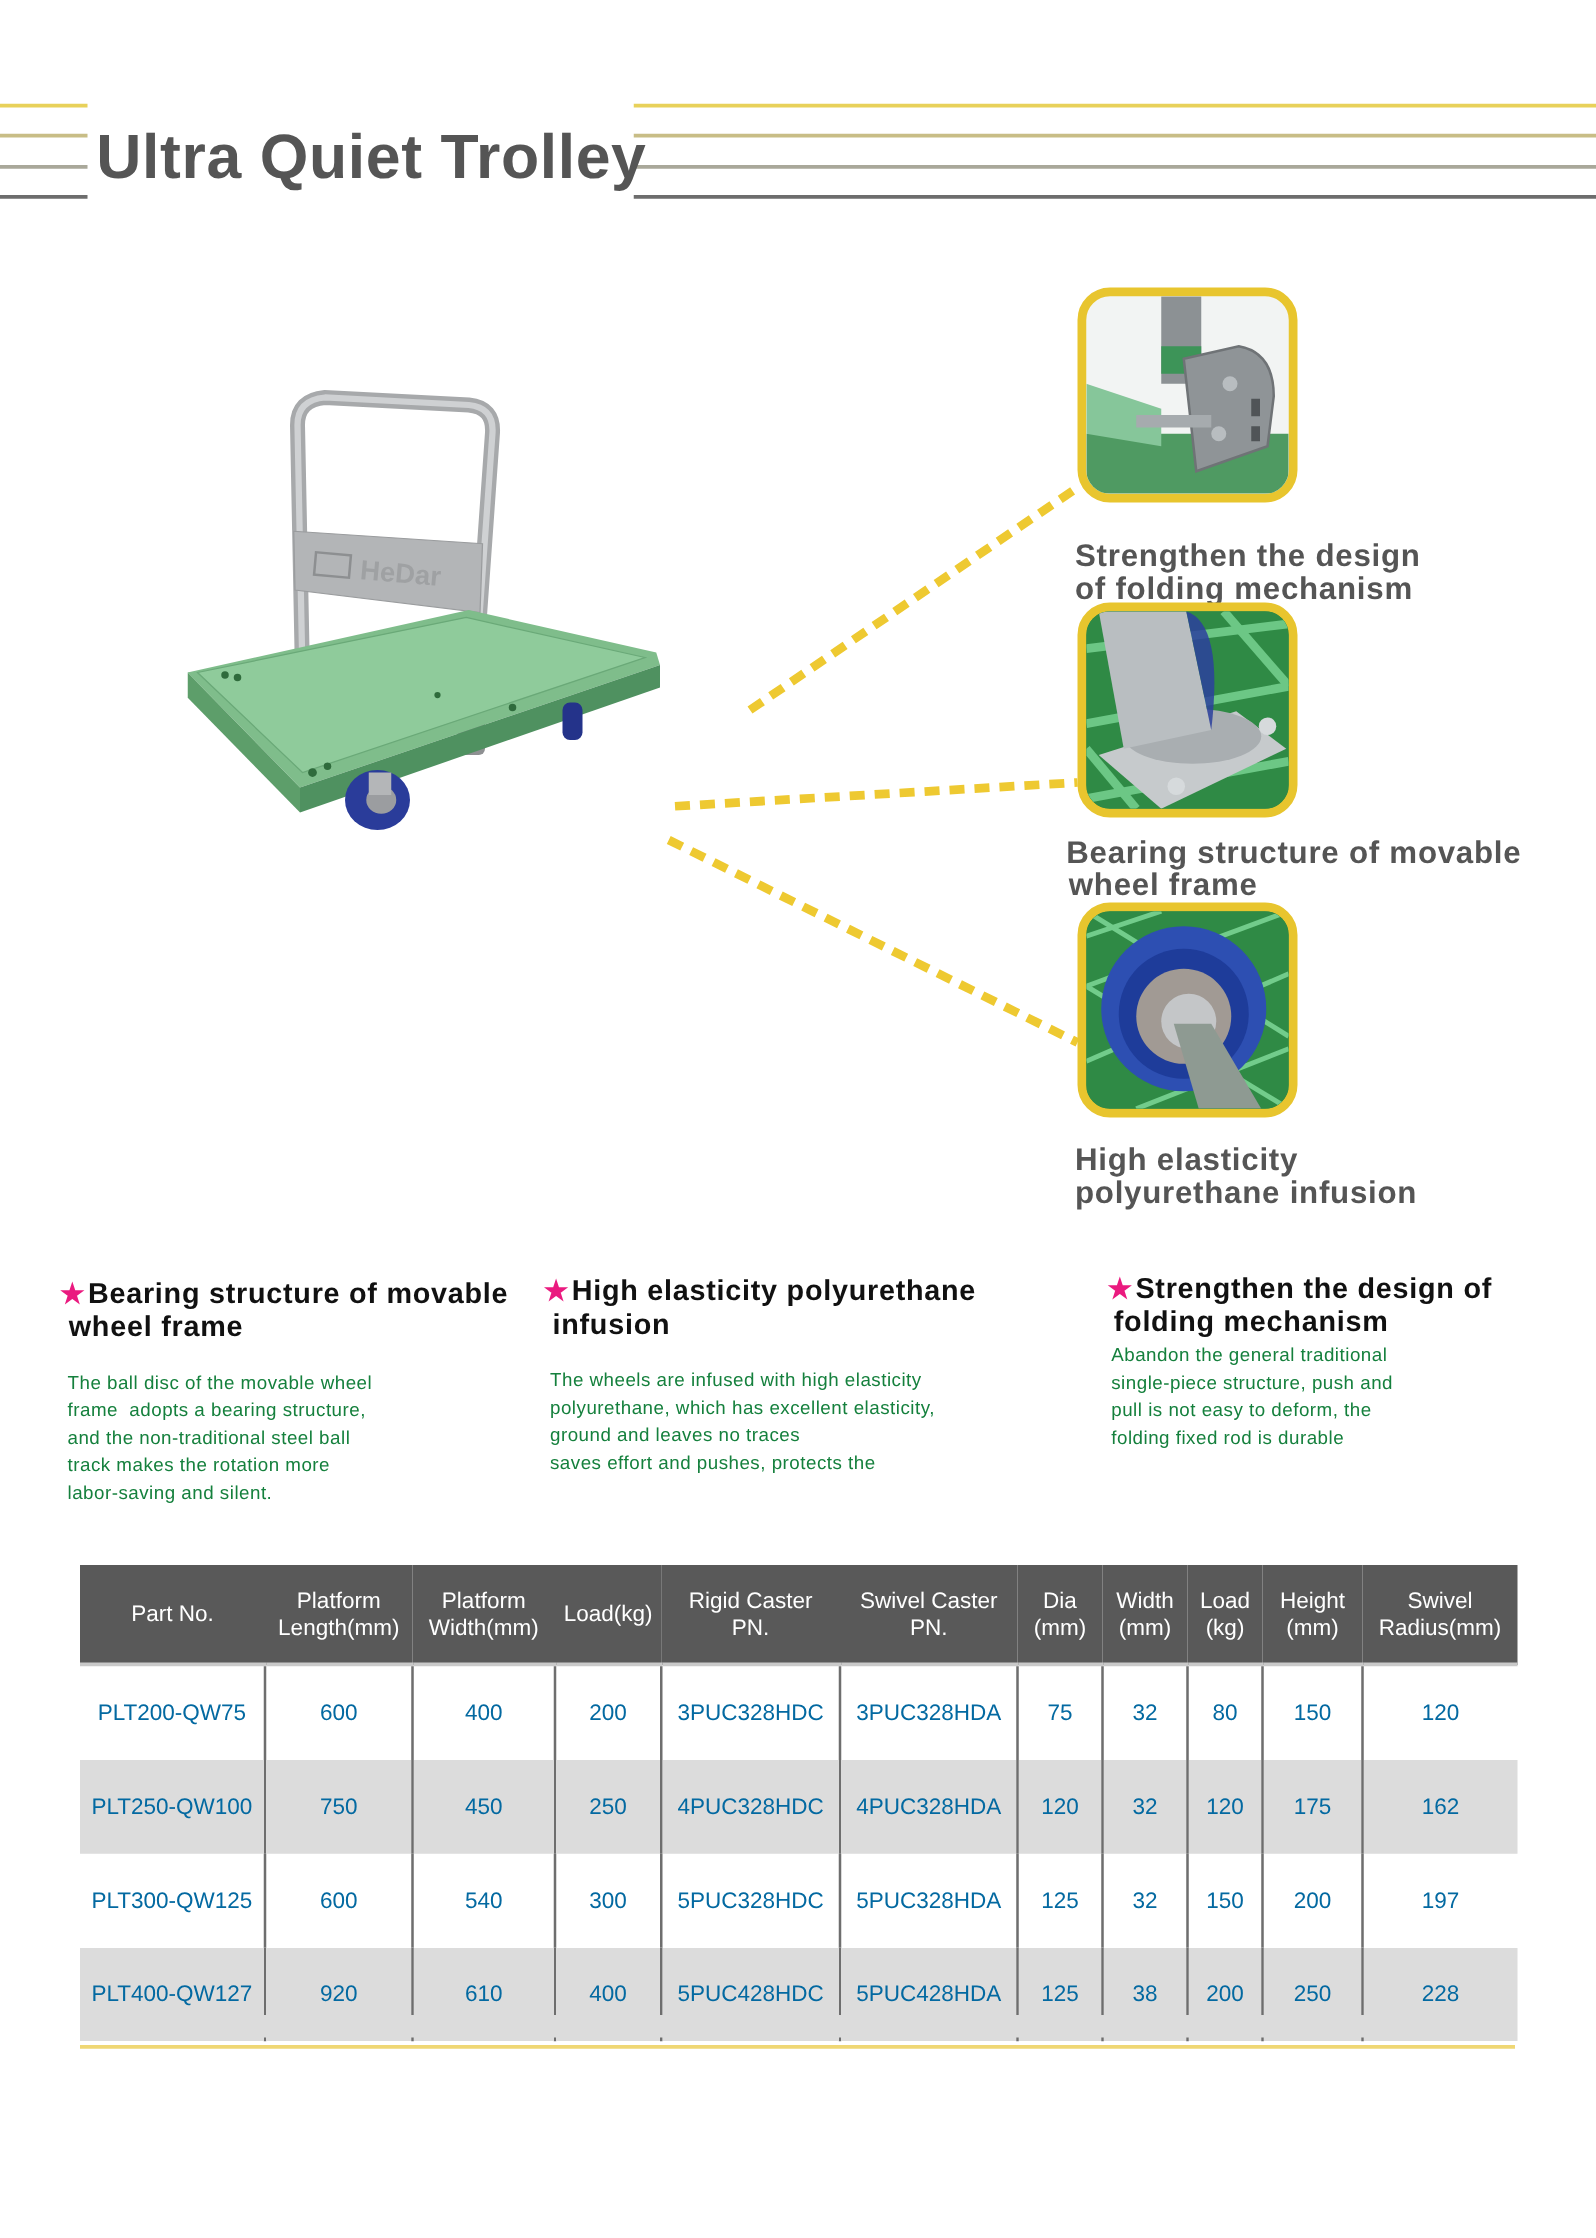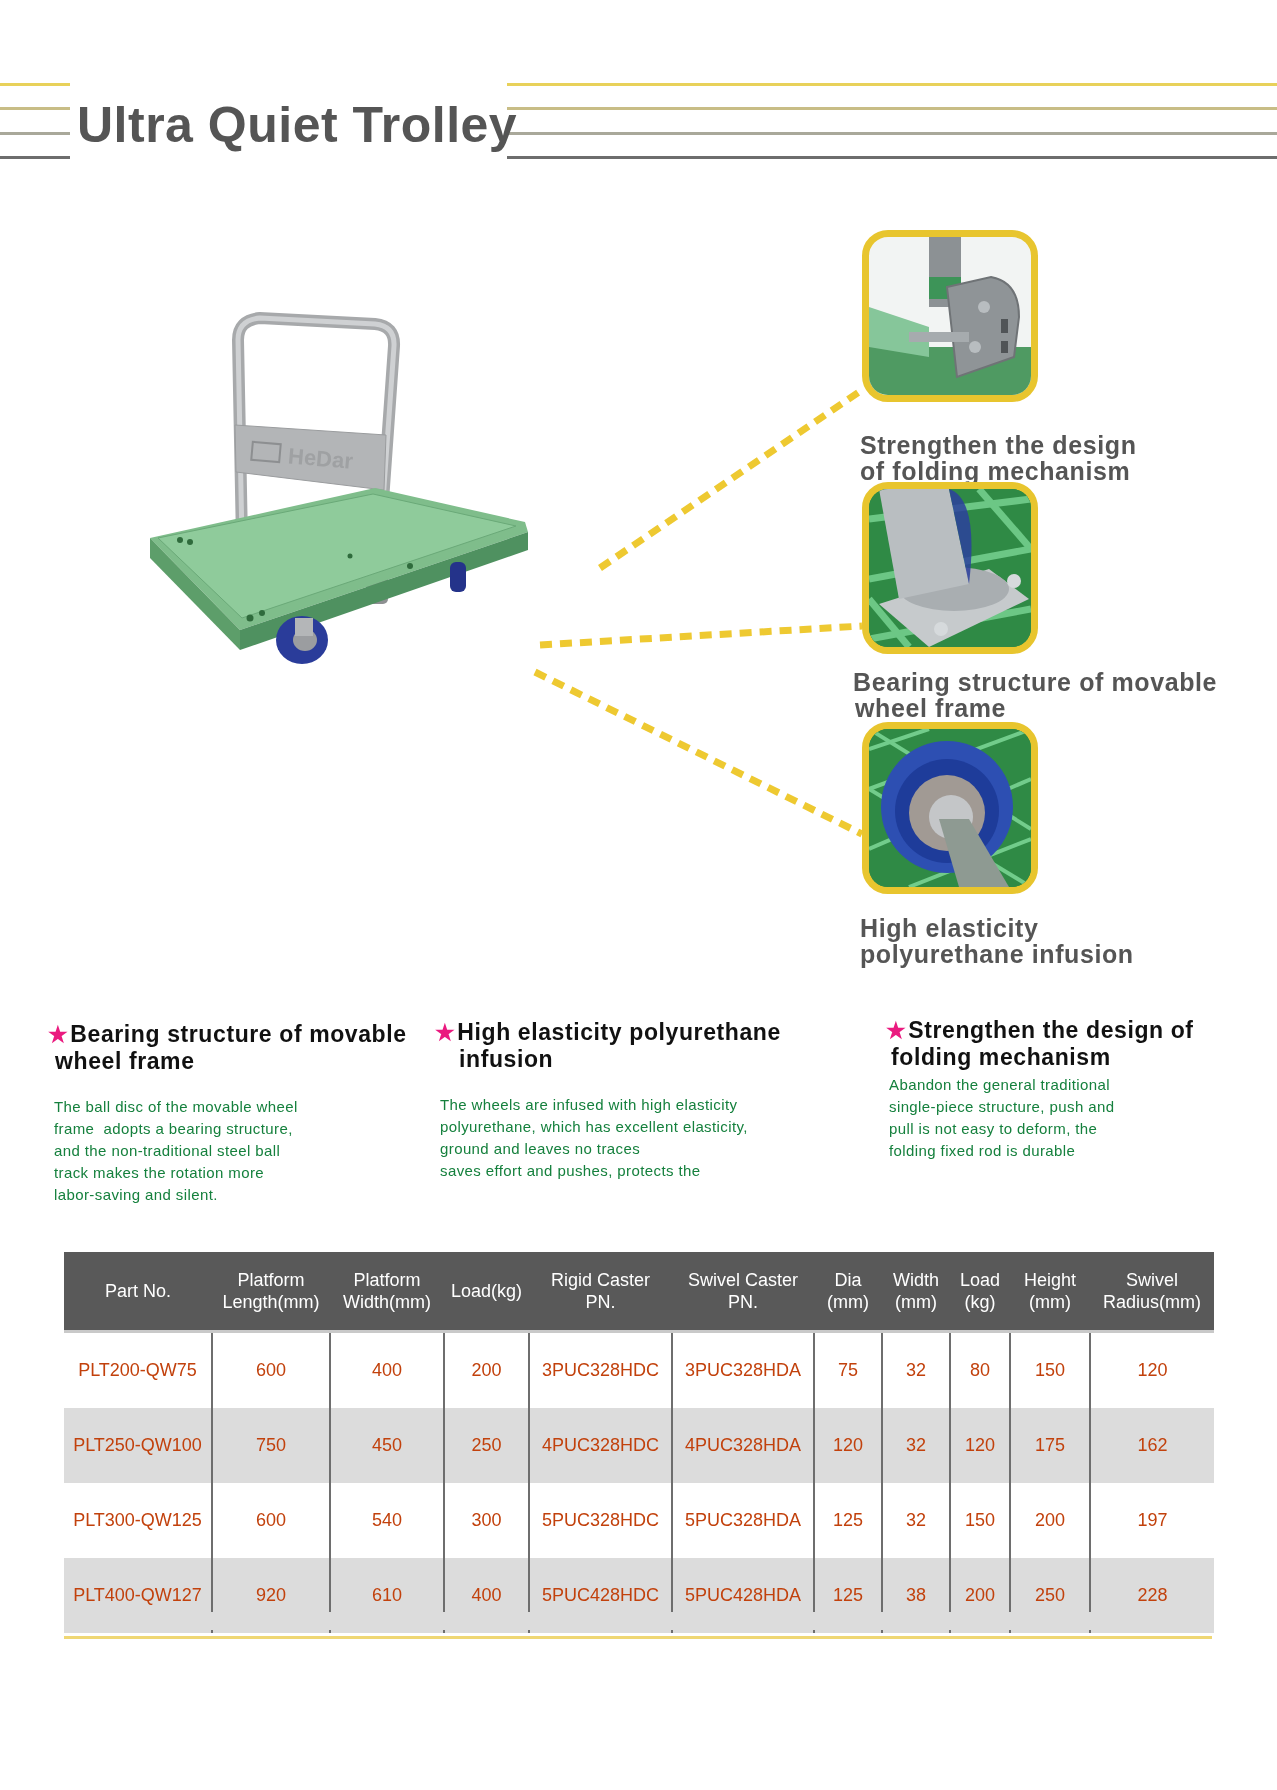--- a/index.html
+++ b/index.html
@@ -7,21 +7,21 @@
   .abs { position:absolute; }
   .rule { position:absolute; height:3px; }
   .title { position:absolute; left:77px; top:96px; font-family:"Liberation Sans", sans-serif; font-weight:bold; font-size:50px; color:#555; letter-spacing:0.5px; white-space:nowrap; }
   .thumb { position:absolute; width:176px; height:172px; border:7px solid #e8c52e; border-radius:26px; overflow:hidden; background:#2f8a45; box-sizing:border-box; }
   .thumb-label { position:absolute; font-weight:bold; font-size:25px; color:#555; line-height:26px; letter-spacing:0.6px; white-space:nowrap; }
   .feat-title { position:absolute; font-weight:bold; font-size:23px; color:#111; line-height:27px; letter-spacing:0.6px; }
   .feat-title .star { color:#ea1a7f; font-size:22px; margin-right:2px; }
   .feat-body { position:absolute; font-weight:normal; font-size:15px; color:#15803d; line-height:22px; letter-spacing:0.4px; }
   table.spec { position:absolute; left:64px; top:1252px; width:1150px; border-collapse:collapse; font-family:Liberation Sans, sans-serif; table-layout:fixed; }
   table.spec th { background:#595959; color:#fff; font-weight:normal; font-size:18px; line-height:22px; height:78px; padding:0 2px; text-align:center; border-bottom:3px solid #c9c9c9; }
-  table.spec td { height:75px; text-align:center; font-size:18px; color:#c2410c; padding:0; position:relative; }
+  table.spec td { height:75px; text-align:center; font-size:18px; color:#0369a1; padding:0; position:relative; }
   table.spec tr.alt td { background:#dcdcdc; }
   table.spec td.div { border-right:2px solid #6e6e6e; }
   .bottom-rule { position:absolute; left:64px; top:1636px; width:1148px; height:3px; background:#efd774; }
 </style>
 </head>
 <body>
 
 <div class="rule" style="left:0;top:83px;width:70px;background:#e8d15a;"></div>
 <div class="rule" style="left:0;top:107px;width:70px;background:#c8bd86;"></div>
 <div class="rule" style="left:0;top:132px;width:70px;background:#a9a89a;"></div>
@@ -145,21 +145,21 @@
 <div class="feat-body" style="left:54px;top:1096px;">
   <div>The ball disc of the movable wheel</div>
   <div style="white-space:pre;">frame  adopts a bearing structure,</div>
   <div>and the non-traditional steel ball</div>
   <div>track makes the rotation more</div>
   <div>labor-saving and silent.</div>
 </div>
 
 <div class="feat-title" style="left:435px;top:1019px;">
   <span class="star">★</span><span>High elasticity polyurethane</span><br>
-  <span style="padding-left:7px;margin-left:17px;">infusion</span>
+  <span style="padding-left:7px;">infusion</span>
 </div>
 <div class="feat-body" style="left:440px;top:1094px;">
   <div>The wheels are infused with high elasticity</div>
   <div>polyurethane, which has excellent elasticity,</div>
   <div>ground and leaves no traces</div>
   <div>saves effort and pushes, protects the</div>
 </div>
 
 <div class="feat-title" style="left:886px;top:1017px;">
   <span class="star">★</span><span>Strengthen the design of</span><br>

